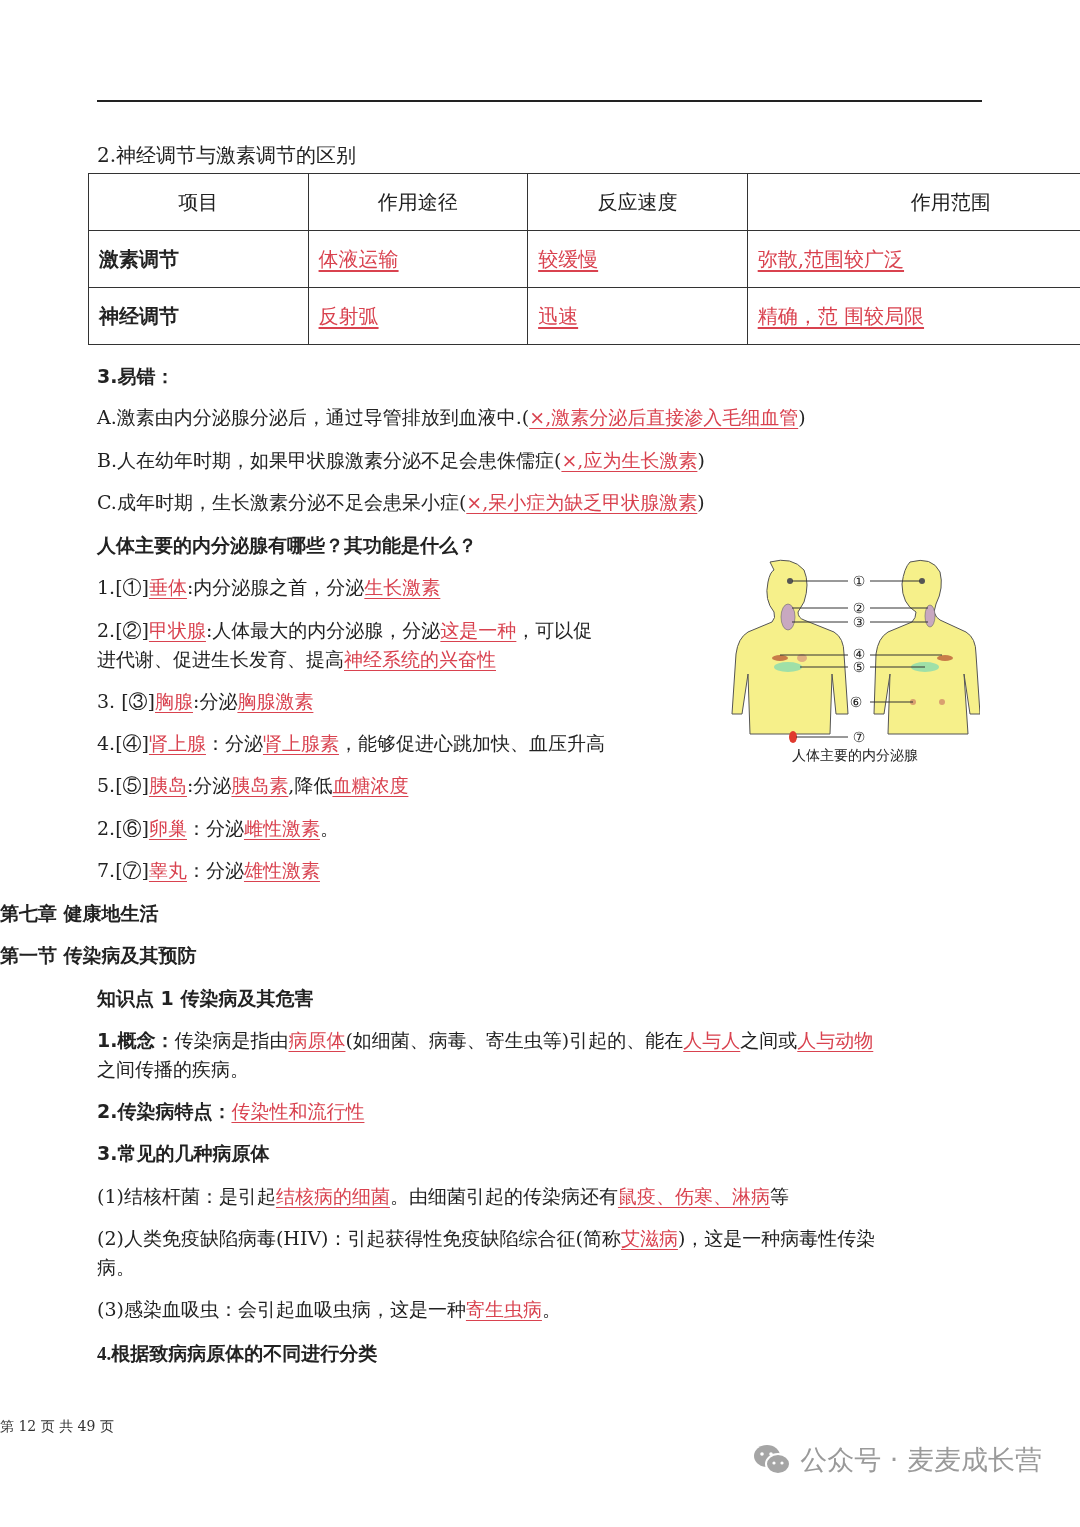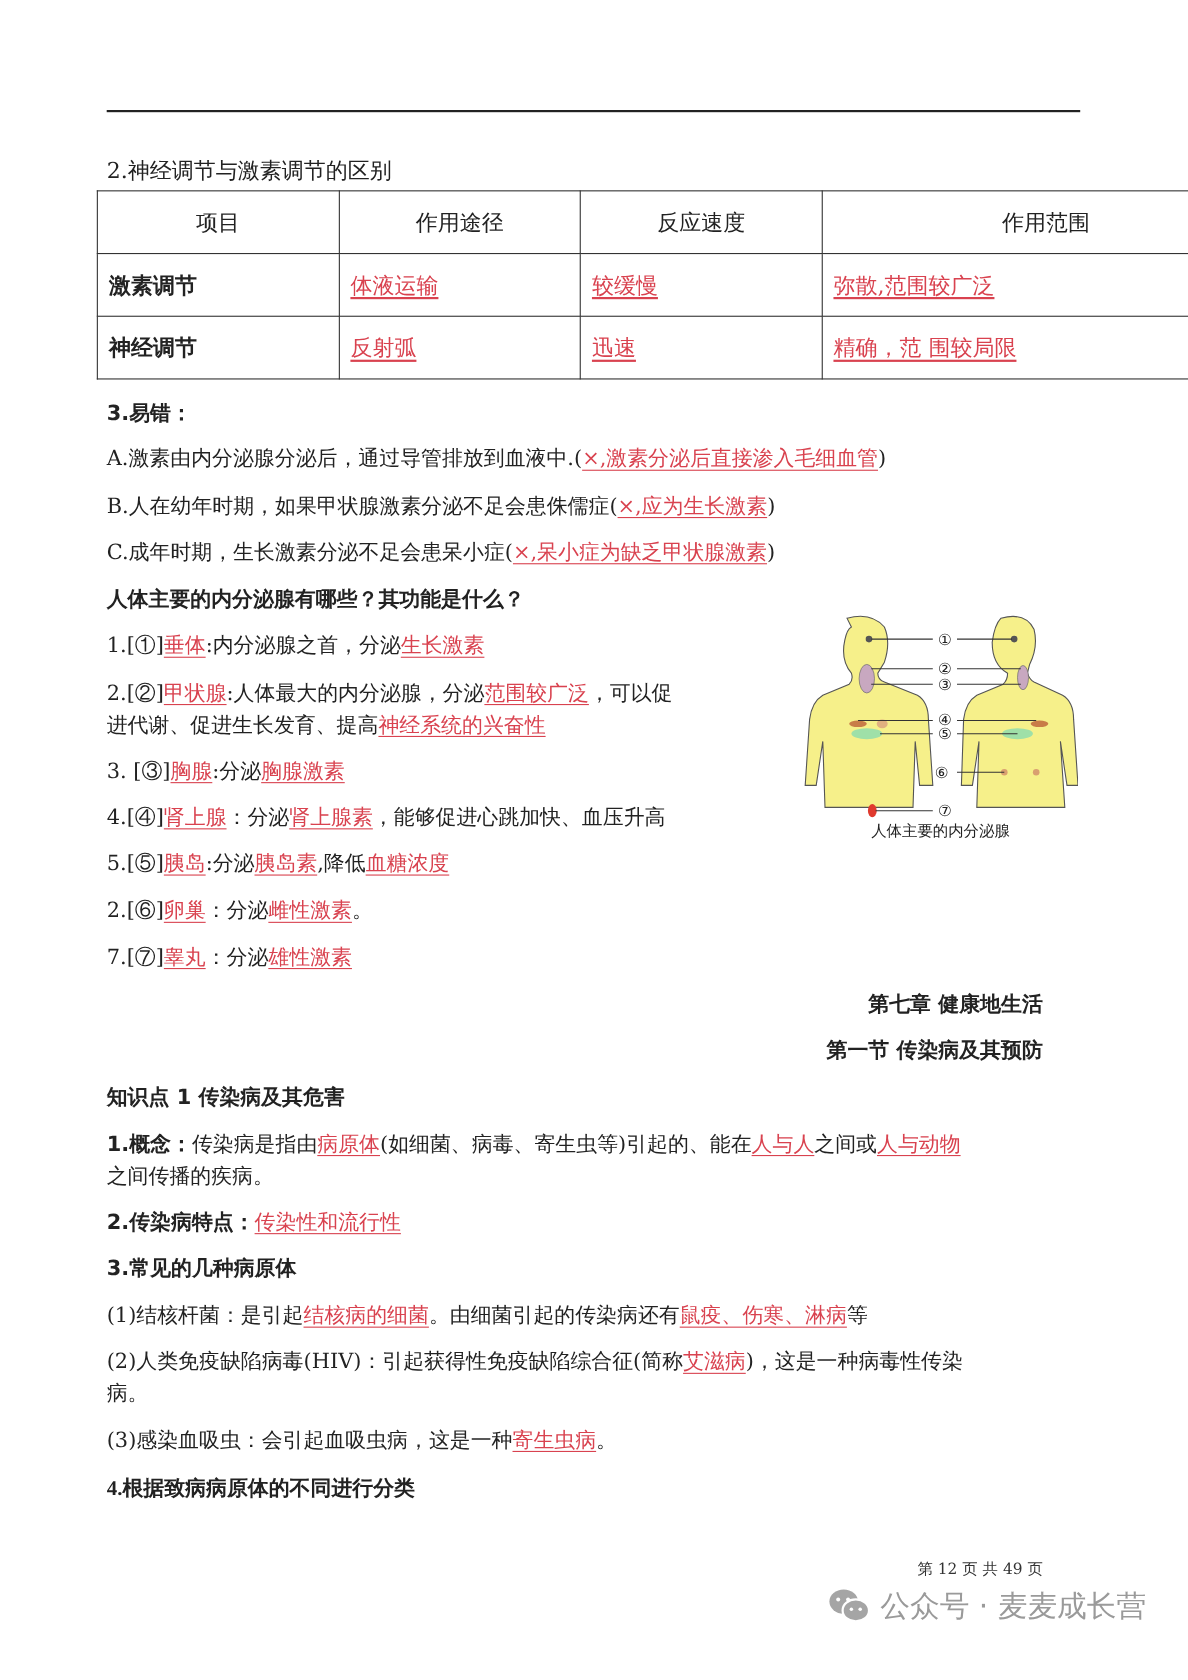--- a/index.html
+++ b/index.html
@@ -7,21 +7,21 @@
          font-family: "DejaVu Serif", "Liberation Serif", serif; color: #222; }
   .abs { position: absolute; }
   .rule { left: 97px; top: 100px; width: 885px; height: 2px; background: #222; }
   .line { font-size: 19px; line-height: 28px; white-space: nowrap; }
   .bold { font-family: "DejaVu Sans", "Liberation Sans", sans-serif; font-weight: bold; font-size: 19px; }
   .red { color: #d9424f; text-decoration: underline; text-decoration-color: #d9424f; text-underline-offset: 4px; }
   table.cmp { position: absolute; left: 88px; top: 173px; width: 1067px; border-collapse: collapse; }
   table.cmp td { border: 1.5px solid #333; height: 56px; font-size: 20px; padding: 0 10px; }
   table.cmp tr.head td { text-align: center; font-family: "DejaVu Sans", sans-serif; }
   table.cmp td.rowh { font-family: "DejaVu Sans", sans-serif; font-weight: bold; }
-  .center { left: 0; width: 948px; text-align: right; }
+  .center { left: 0; width: 948px; text-align: left; }
   .footer { font-size: 14px; color: #333; }
   .wm { right: 38px; top: 1442px; font-family: "DejaVu Sans", sans-serif; font-size: 27px; color: #9a9a9a; display: flex; align-items: center; gap: 8px; }
   .figure { left: 730px; top: 552px; width: 250px; height: 220px; }
 </style>
 </head>
 <body>
 
 <div class="abs rule"></div>
 
 <div class="abs line" style="left:97px; top:131px; font-size:20px;margin-top:10px;">2.神经调节与激素调节的区别</div>
@@ -60,21 +60,21 @@
 <div class="abs line" style="left:97px; top:488px;">
   <span>C.成年时期，生长激素分泌不足会患呆小症(</span><span class="red">×,呆小症为缺乏甲状腺激素</span><span>)</span>
 </div>
 
 <div class="abs line bold" style="left:97px; top:531px;">人体主要的内分泌腺有哪些？其功能是什么？</div>
 
 <div class="abs line" style="left:97px; top:573px;">
   <span>1.[①]</span><span class="red">垂体</span><span>:内分泌腺之首，分泌</span><span class="red">生长激素 </span>
 </div>
 <div class="abs line" style="left:97px; top:616px;">
-  <span>2.[②]</span><span class="red">甲状腺</span><span>:人体最大的内分泌腺，分泌</span><span class="red">范围较广泛</span><span>，可以促</span>
+  <span>2.[②]</span><span class="red">甲状腺</span><span>:人体最大的内分泌腺，分泌</span><span class="red">这是一种</span><span>，可以促</span>
 </div>
 <div class="abs line" style="left:97px; top:645px;">
   <span>进代谢、促进生长发育、提高</span><span class="red">神经系统的兴奋性 </span>
 </div>
 <div class="abs line" style="left:97px; top:687px;">
   <span>3. [③]</span><span class="red">胸腺</span><span>:分泌</span><span class="red">胸腺激素 </span>
 </div>
 <div class="abs line" style="left:97px; top:729px;">
   <span>4.[④]</span><span class="red">肾上腺</span><span>：分泌</span><span class="red">肾上腺素</span><span>，能够促进心跳加快、血压升高</span>
 </div>

